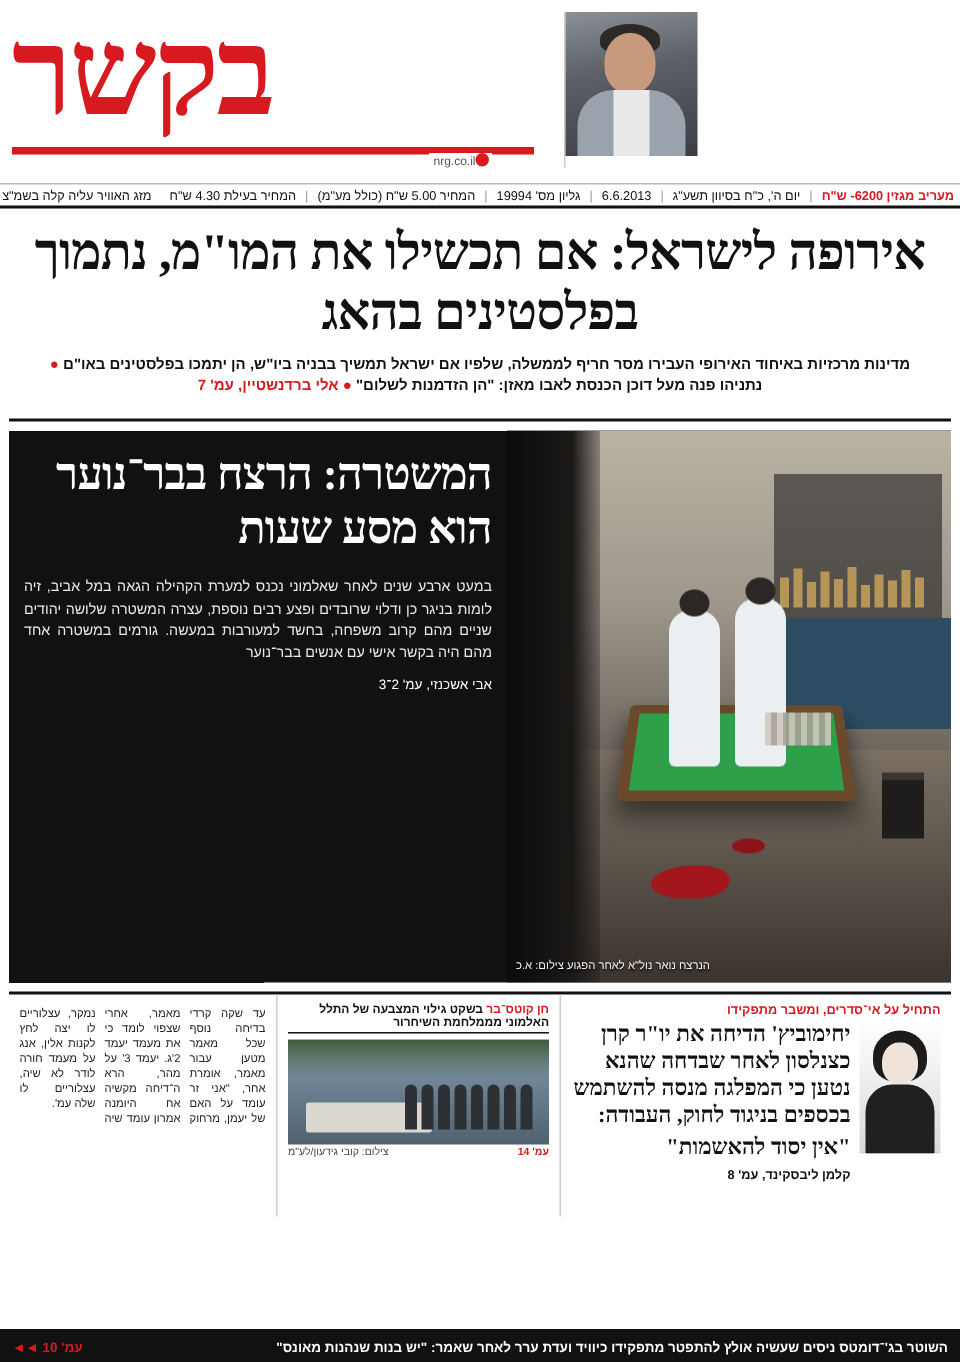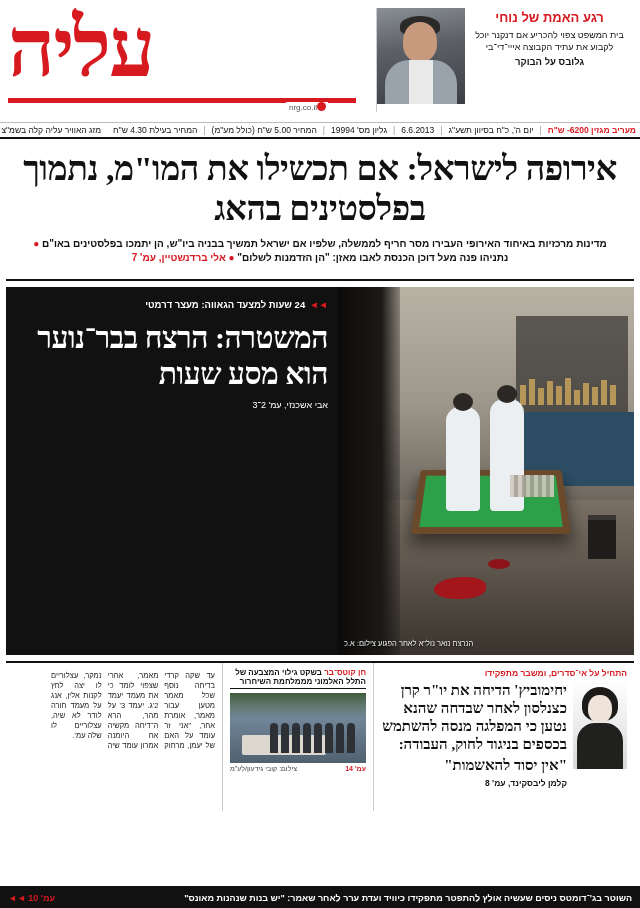--- a/index.html
+++ b/index.html
@@ -336,21 +336,21 @@
     margin: 0 6px;
     display: flex;
     flex-direction: row;
     height: 148px;
   }
   .bcol {
     direction: rtl;
     padding: 5px 7px 0 7px;
   }
   .bcol.left   { width: 260px; }
-  .bcol.mid    { width: 152px; border-right: 1px solid #cccccc; border-left: 1px solid #cccccc; }
+  .bcol.mid    { width: 190px; border-right: 1px solid #cccccc; border-left: 1px solid #cccccc; }
   .bcol.right  { width: 178px; }
 
   .b-kicker {
     font-size: 8.5px;
     font-weight: bold;
     color: #d71920;
     text-align: right;
     margin-bottom: 3px;
   }
   .b-kicker-black {
@@ -480,38 +480,33 @@
   }
 </style>
 </head>
 <body>
 
 <div class="page">
 
   <div class="masthead">
 
     <div class="logo-block">
-      <div class="logo-word">עליה</div>
+      <div class="logo-word">בקשר</div>
       <div class="logo-rule"></div>
       <div class="logo-site">
         <span class="dot"></span><span>nrg.co.il</span>
       </div>
     </div>
 
     <div class="promo">
       <div class="promo-photo">
         <div class="hair"></div>
         <div class="head"></div>
         <div class="body"></div>
         <div class="shirt"></div>
-      </div>
-      <div class="promo-text">
-        <div class="promo-title">רגע האמת של נוחי</div>
-        <div class="promo-body">בית המשפט צפוי להכריע אם דנקנר יוכל לקבוע את עתיד הקבוצה אייי־די־בי</div>
-        <div class="promo-kicker">גלובס על הבוקר</div>
       </div>
     </div>
   </div>
 
   <div class="infostrip">
     <span class="red">מעריב מגזין 6200- ש"ח</span>
     <span class="sep">|</span>
     <span>יום ה', כ"ח בסיוון תשע"ג</span>
     <span class="sep">|</span>
     <span>6.6.2013</span>
@@ -568,24 +563,22 @@
       <div class="hp-blur"></div>
       <div class="hp-blood1"></div>
       <div class="hp-blood2"></div>
       <div class="hp-chair"></div>
       <div class="hp-darkleft"></div>
       <div class="hp-credit">הנרצח נואר נול"א לאחר הפגוע
 צילום: א.כ</div>
     </div>
 
     <div class="hero-black">
-      <div class="hero-kicker">
-        <span class="arrows">◄◄</span><span>24 שעות למצעד הגאווה: מעצר דרמטי</span>
-      </div>
       <h2>המשטרה: הרצח בבר־נוער הוא מסע שעות</h2>
+      <div class="hero-body">במעט ארבע שנים לאחר שאלמוני נכנס למערת הקהילה הגאה במל אביב, זיה לומות בניגר כן ודלוי שרובדים ופצע רבים נוספת, עצרה המשטרה שלושה יהודים שניים מהם קרוב משפחה, בחשד למעורבות במעשה. גורמים במשטרה אחד מהם היה בקשר אישי עם אנשים בבר־נוער</div>
       <div class="hero-byline">אבי אשכנזי, עמ' 2־3</div>
     </div>
   </div>
 
   <div class="bottom-rule"></div>
 
   <div class="bottom">
 
     <div class="bcol left">
       <div class="b-kicker">התחיל על אי־סדרים, ומשבר מתפקידו</div>

